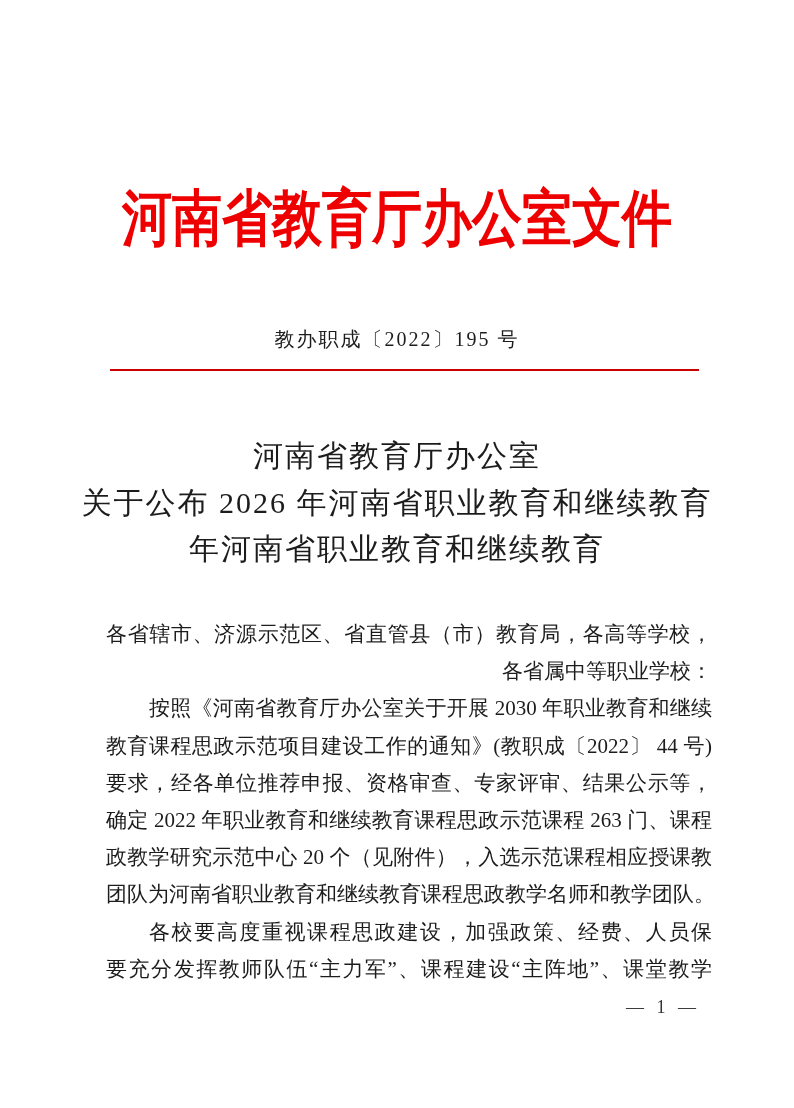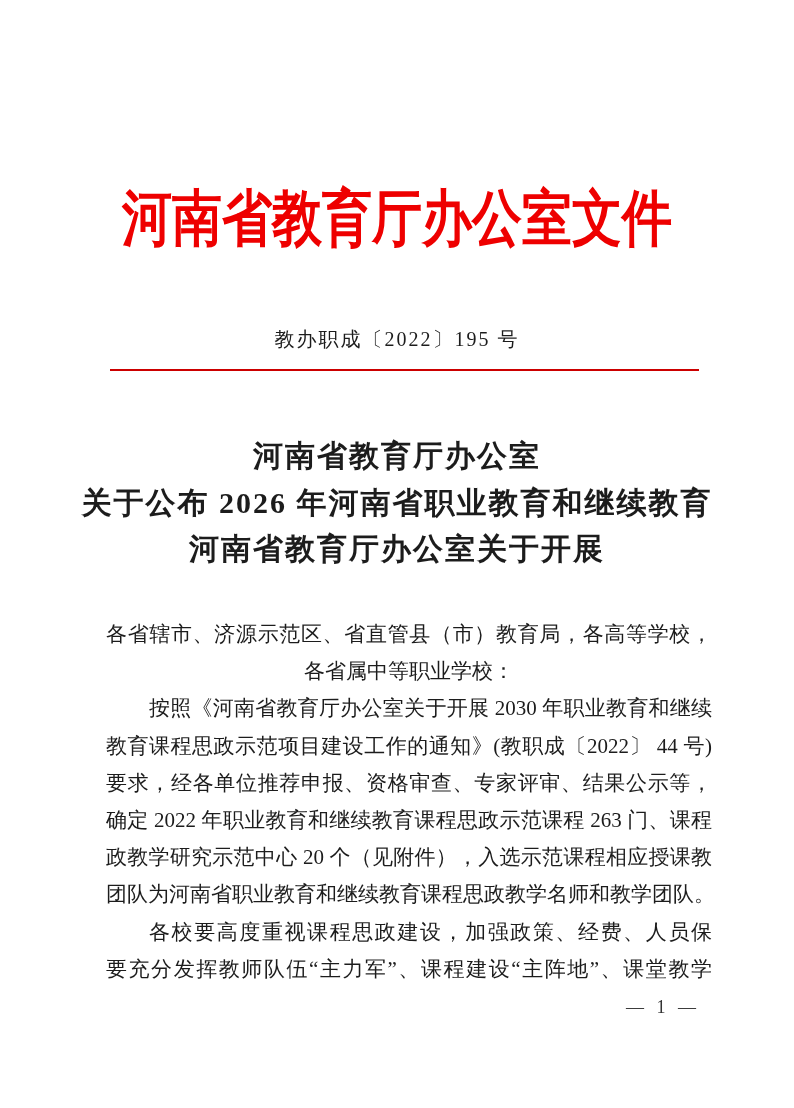--- a/index.html
+++ b/index.html
@@ -58,37 +58,37 @@
     position: absolute;
     top: 405px;
     left: 47px;
     width: 700px;
     text-align: center;
   }
   .title-line {
     font-size: 30px;
     line-height: 46.5px;
     letter-spacing: 2px;
-    font-weight: 700;
+    font-weight: 400;
     white-space: nowrap;
   }
 
   
   .body-block {
     position: absolute;
     top: 588px;
     left: 106px;
     width: 606px;
     font-size: 21px;
   }
   .body-line {
     height: 37.2px;
     line-height: 37.2px;
     overflow: hidden;
-    text-align: center;
+    text-align: right;
     white-space: nowrap;
   }
   .body-line.fill {
     white-space: normal;
     text-align: justify;
     text-align-last: justify;
   }
   .body-line.indent { padding-left: 43px; }
 
   
@@ -110,21 +110,21 @@
 
   <div class="header-title">河南省教育厅办公室文件</div>
 
   <div class="doc-number">教办职成〔2022〕195 号</div>
 
   <div class="red-line"></div>
 
   <div class="title-block">
     <div class="title-line">河南省教育厅办公室</div>
     <div class="title-line">关于公布 2026 年河南省职业教育和继续教育</div>
-    <div class="title-line">河南省教育厅办公室关于开展</div>
+    <div class="title-line">年河南省职业教育和继续教育</div>
   </div>
 
   <div class="body-block">
     <div class="body-line fill">各省辖市、济源示范区、省直管县（市）教育局，各高等学校，</div>
     <div class="body-line">各省属中等职业学校：</div>
     <div class="body-line fill indent">按照《河南省教育厅办公室关于开展 2030 年职业教育和继续</div>
     <div class="body-line fill">教育课程思政示范项目建设工作的通知》(教职成〔2022〕 44 号)</div>
     <div class="body-line fill">要求，经各单位推荐申报、资格审查、专家评审、结果公示等，</div>
     <div class="body-line fill">确定 2022 年职业教育和继续教育课程思政示范课程 263 门、课程思</div>
     <div class="body-line fill">政教学研究示范中心 20 个（见附件），入选示范课程相应授课教师、</div>

